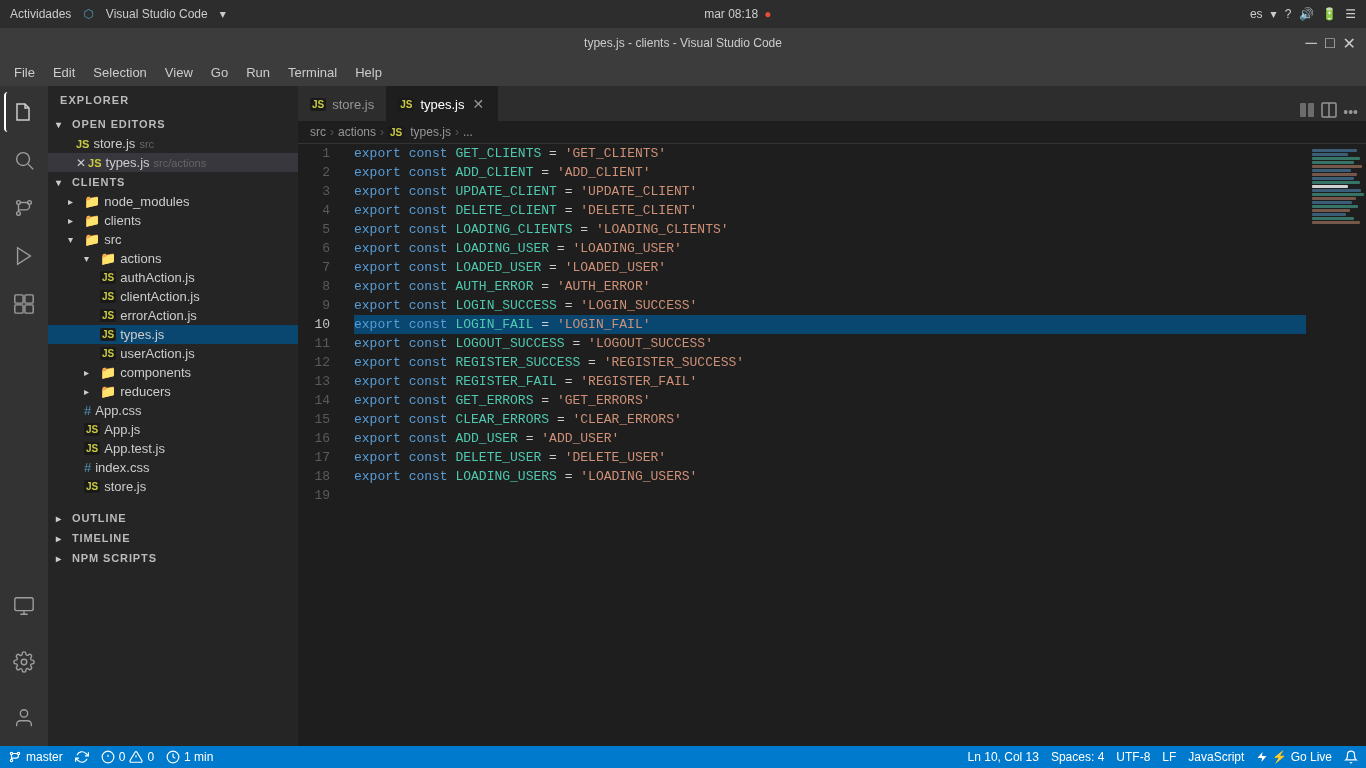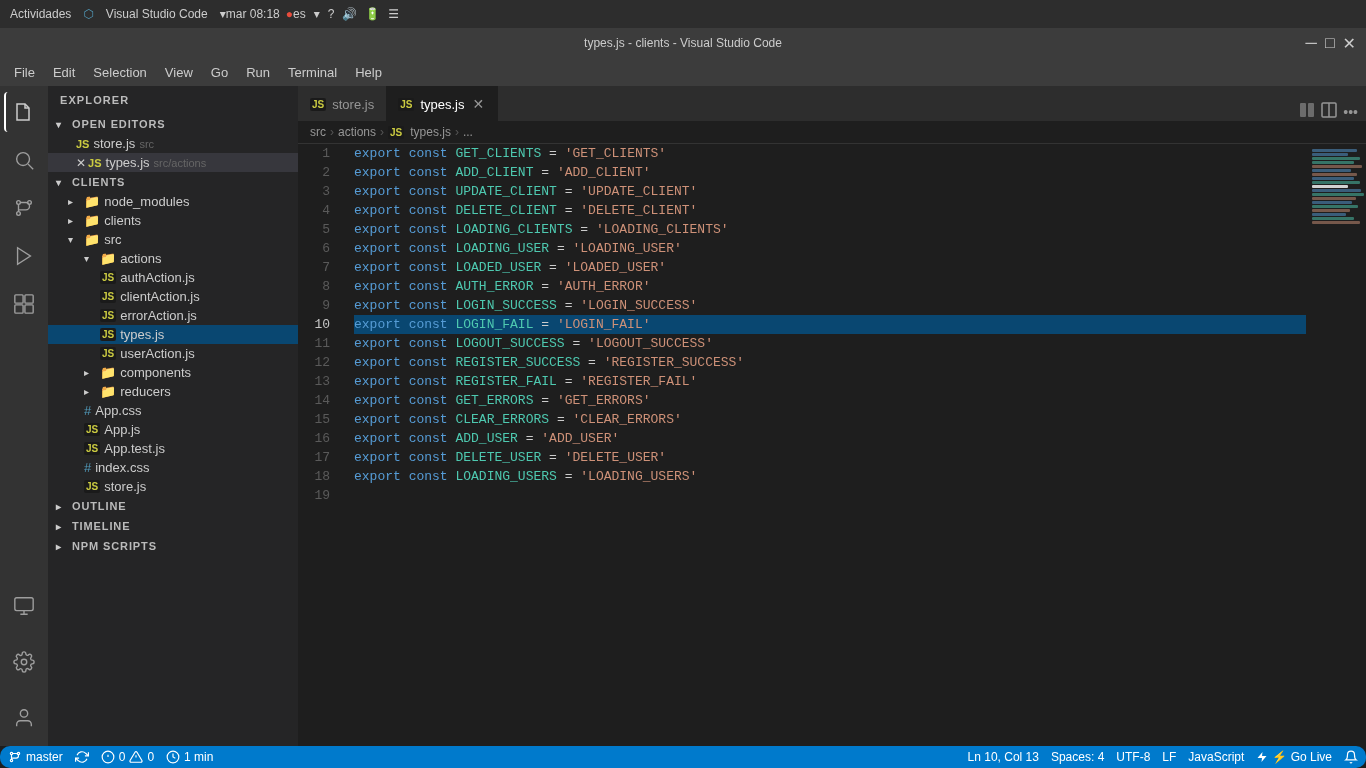--- a/index.html
+++ b/index.html
@@ -1,19 +1,19 @@
 <!DOCTYPE html>
 <html><head>
   <meta charset="utf-8">
   <style>
     * { margin: 0; padding: 0; box-sizing: border-box; }
     body { font-family: 'Segoe UI', sans-serif; background: #1e1e1e; color: #cccccc; width: 1366px; height: 768px; overflow: hidden; font-size: 13px; }
 
     
-    #os-bar { background: #2d2d2d; height: 28px; display: flex; align-items: center; padding: 0 10px; font-size: 12px; color: #ccc; }
+    #os-bar { background: #2d2d2d; height: 28px; display: flex; align-items: center; justify-content: space-between; padding: 0 10px; font-size: 12px; color: #ccc; }
     #os-bar .left { display: flex; align-items: center; gap: 12px; }
     #os-bar .center { display: flex; align-items: center; gap: 6px; }
     #os-bar .right { display: flex; align-items: center; gap: 8px; }
 
     
     #title-bar { background: #3c3c3c; height: 30px; display: flex; align-items: center; justify-content: space-between; padding: 0 10px; font-size: 12px; color: #cccccc; }
     #title-bar .title { position: absolute; left: 50%; transform: translateX(-50%); font-size: 12px; color: #cccccc; }
     #title-bar .win-controls { display: flex; gap: 8px; }
     .win-btn { width: 14px; height: 14px; border-radius: 50%; display: inline-flex; align-items: center; justify-content: center; font-size: 10px; cursor: pointer; }
     .win-min { background: #ffbd44; }
@@ -79,21 +79,21 @@
     #code-content::-webkit-scrollbar-thumb { background: #424242; }
 
     .code-line { height: 19px; white-space: pre; }
     .kw-export { color: #569cd6; }
     .kw-const { color: #569cd6; }
     .kw-name { color: #4ec9b0; }
     .kw-eq { color: #cccccc; }
     .kw-str { color: #ce9178; }
 
     
-    #status-bar { background: #007acc; height: 22px; display: flex; align-items: center; padding: 0 8px; font-size: 12px; color: #ffffff; gap: 28px; border-radius: 10px; }
+    #status-bar { background: #007acc; height: 22px; display: flex; align-items: center; padding: 0 8px; font-size: 12px; color: #ffffff; gap: 28px; }
     #status-bar .left { display: flex; align-items: center; gap: 12px; }
     #status-bar .right { margin-left: auto; display: flex; align-items: center; gap: 12px; }
     .status-item { display: flex; align-items: center; gap: 4px; cursor: pointer; }
 
     .minimap-visual { width: 60px; background: #1e1e1e; position: relative; overflow: hidden; }
     .mini-line { height: 3px; margin: 1px 4px; border-radius: 1px; opacity: 0.5; }
   </style>
 </head>
 <body>
 
@@ -304,21 +304,21 @@
       <div class="tree-item" style="padding-left:36px;">
         <span style="color:#519aba;font-size:13px;margin-right:4px;">#</span>
         <span class="label">index.css</span>
       </div>
 
       <div class="tree-item" style="padding-left:36px;">
         <span style="color:#cbcb41;font-size:10px;font-weight:bold;margin-right:4px;background:#1a1a1a;padding:1px 2px;border-radius:2px;">JS</span>
         <span class="label">store.js</span>
       </div>
 
-      <div class="sidebar-section-collapsed" style="margin-top:0;">
+      <div class="sidebar-section-collapsed" style="margin-top:12px;">
         <span class="chevron closed"></span>
         <span>OUTLINE</span>
       </div>
       <div class="sidebar-section-collapsed">
         <span class="chevron closed"></span>
         <span>TIMELINE</span>
       </div>
       <div class="sidebar-section-collapsed">
         <span class="chevron closed"></span>
         <span>NPM SCRIPTS</span>

